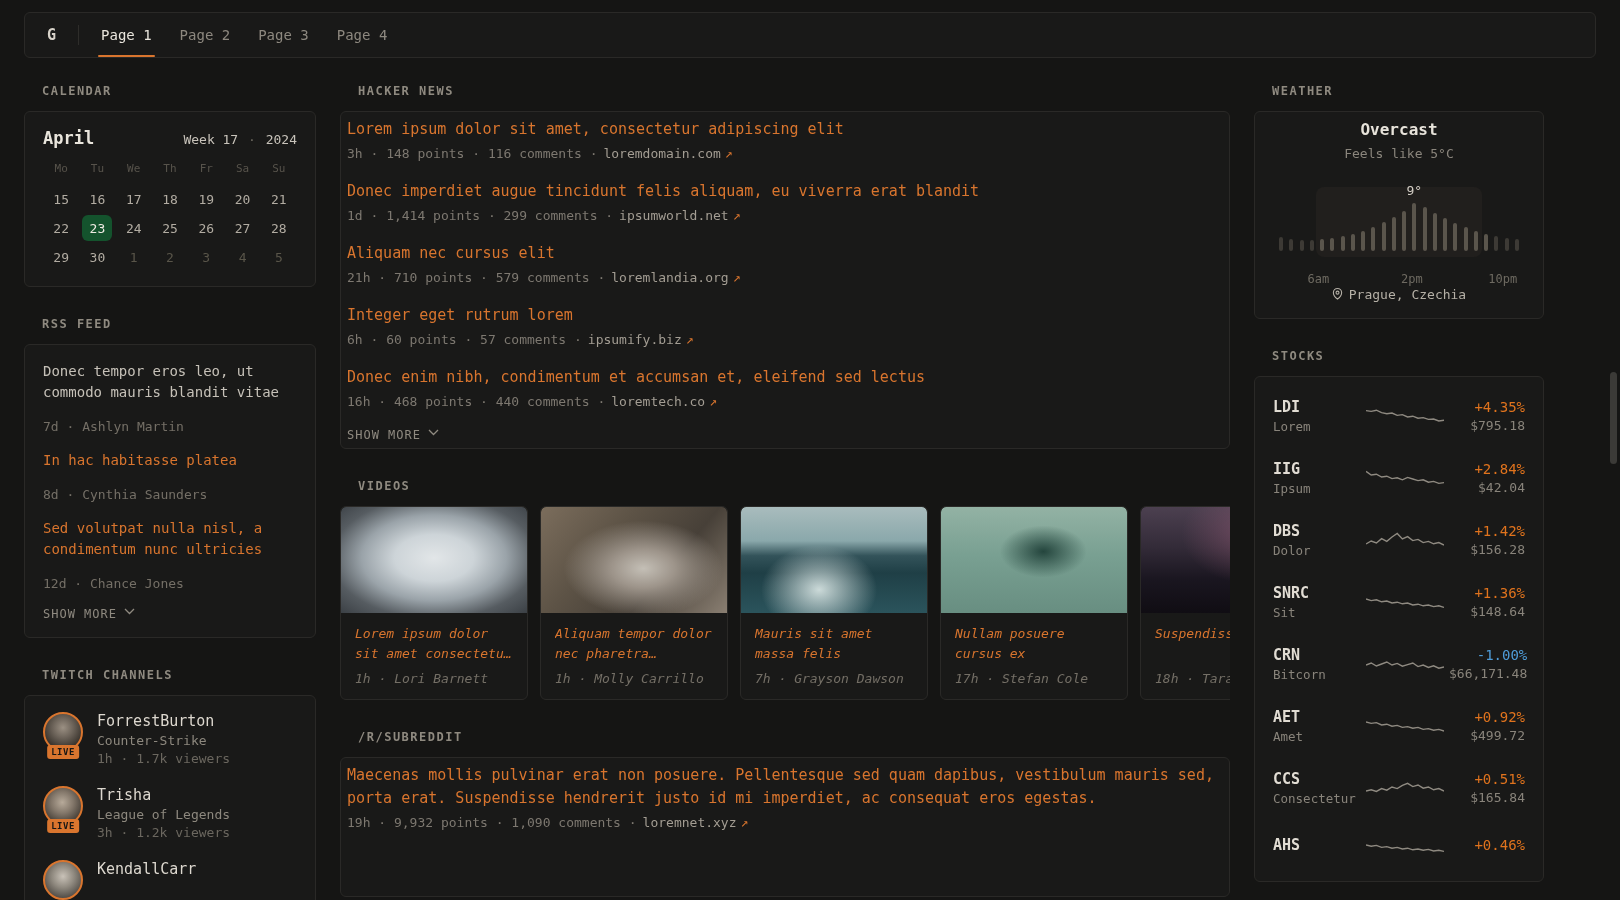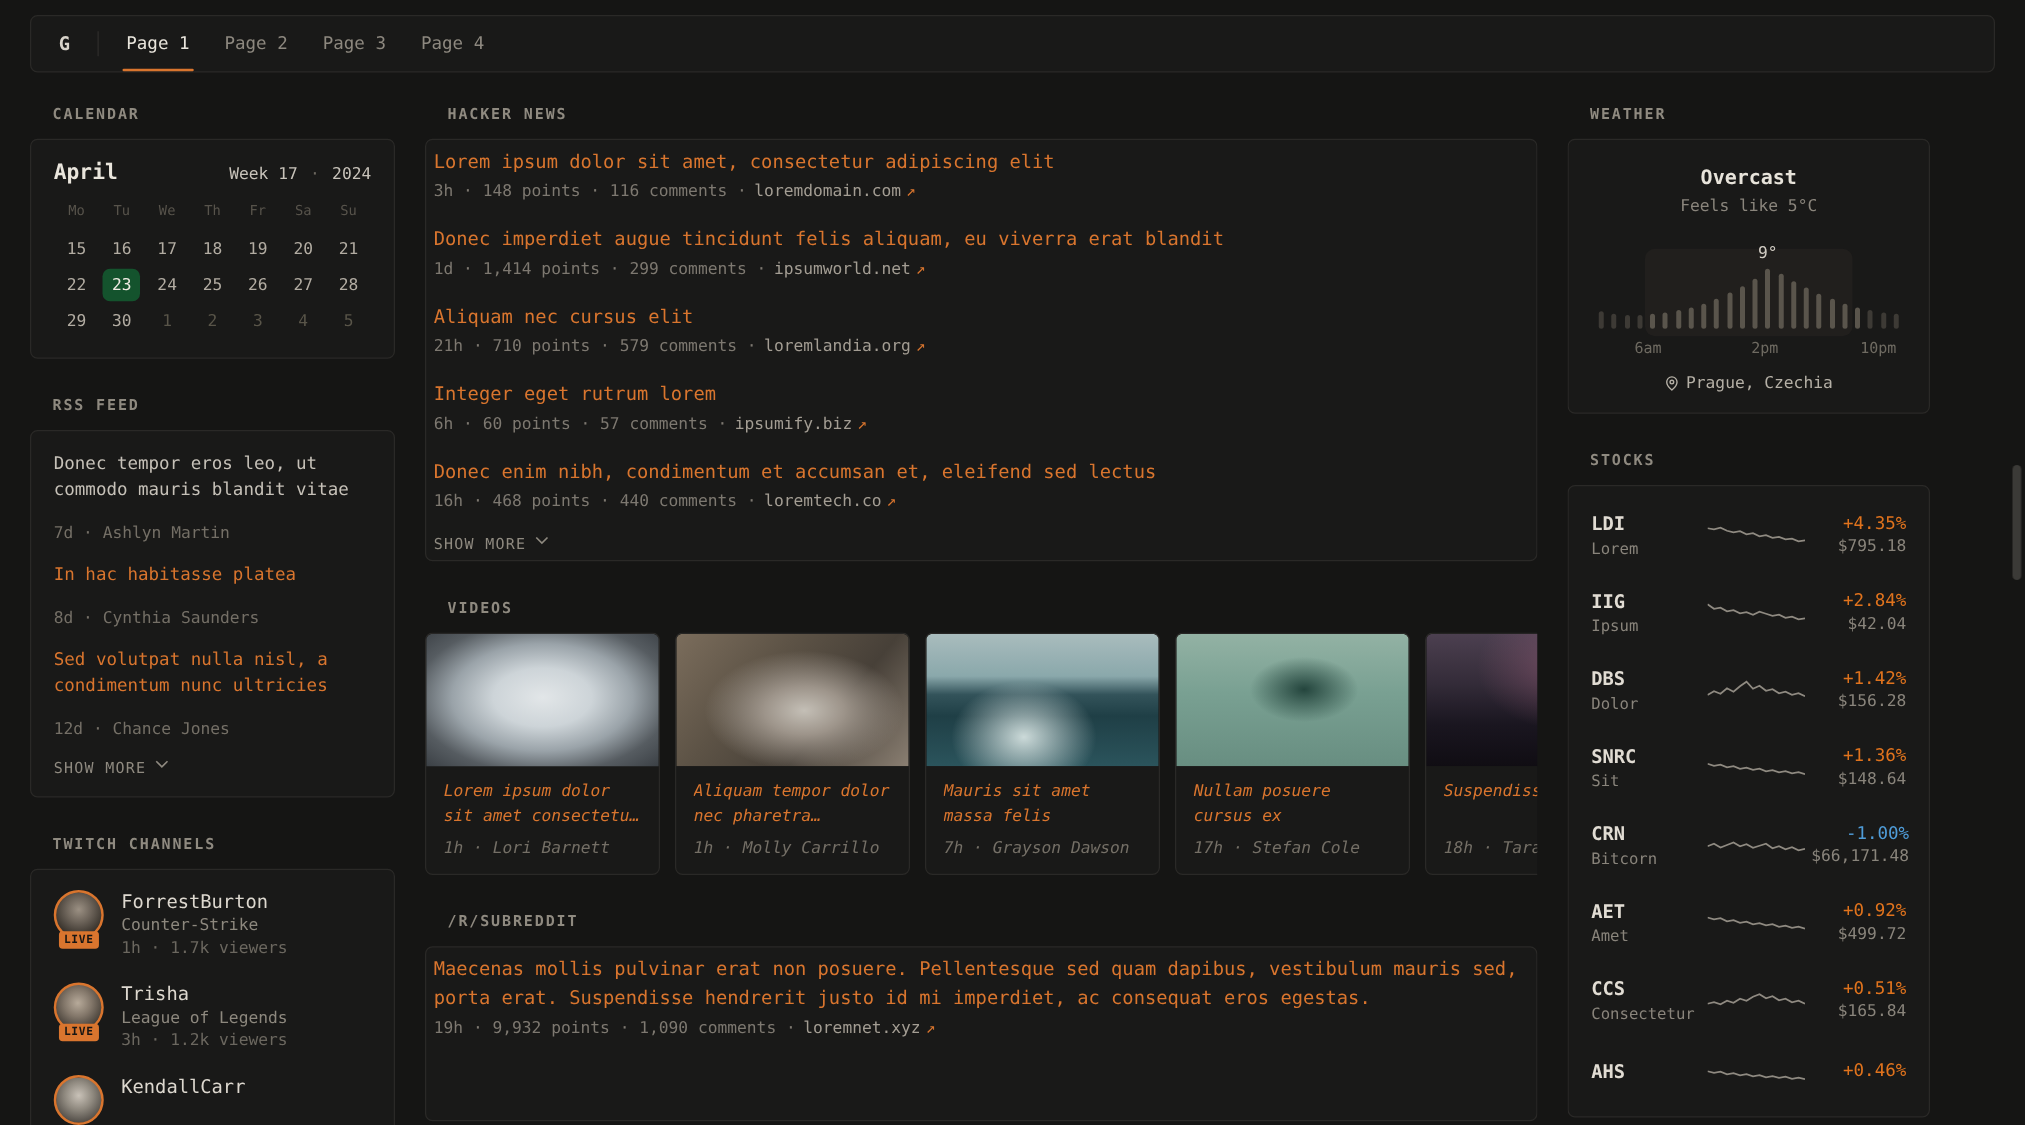--- a/index.html
+++ b/index.html
@@ -120,32 +120,32 @@
   .thumb-towers { background: radial-gradient(ellipse at 50% 48%, #e2e6e8 0%, #cdd4d8 30%, #9aa3a9 55%, #565c61 78%, #3b4045 100%); }
   .thumb-camera { background: radial-gradient(ellipse at 55% 58%, #c4bfb6 0%, #9d948a 22%, rgba(157,148,138,0) 55%), linear-gradient(130deg, #7b6d5c 0%, #5d5346 35%, #474038 65%, #8a7f72 100%); }
   .thumb-sea { background: radial-gradient(ellipse at 42% 78%, rgba(222,234,232,.9) 0%, rgba(222,234,232,0) 38%), linear-gradient(180deg, #a9bcbd 0%, #8aa8ab 32%, #33535a 46%, #1f3f46 62%, #2b545c 100%); }
   .thumb-canoe { background: radial-gradient(ellipse at 55% 42%, #24453d 0%, rgba(36,69,61,0) 30%), linear-gradient(180deg, #93b2a4 0%, #79a092 45%, #688e81 100%); }
   .thumb-dark { background: radial-gradient(ellipse at 60% 25%, rgba(173,104,134,.45) 0%, rgba(173,104,134,0) 45%), linear-gradient(180deg, #4c4050 0%, #332b38 38%, #1a1620 68%, #100d13 100%); }
   .vbody { padding: 11px 14px 13px; }
   .vtitle { font-size: 13px; line-height: 20px; color: #d9752e; height: 40px; overflow: hidden; }
   .vmeta { font-size: 13px; color: #746f66; margin-top: 7px; white-space: nowrap; }
 
   
-  .weather-card { text-align: center; padding: 20px 16px 16px; }
+  .weather-card { text-align: center; padding: 8px 16px 16px; }
   .w-cond { font-size: 16px; font-weight: 600; color: #e7e3da; }
   .w-feels { font-size: 13px; color: #8a857c; margin-top: 7px; }
   .wchart { position: relative; height: 72px; margin: 18px 6px 0; }
   .wday-highlight { position: absolute; top: 8px; bottom: -6px; background: #211f1d; border-radius: 8px; }
   .wbars { position: absolute; inset: 0; display: flex; align-items: flex-end; justify-content: space-between; padding: 0 2px; }
   .wbar { width: 4px; border-radius: 2px; background: #3d3a35; }
   .wbar.day { background: #5a554c; }
   .wpeak { position: absolute; transform: translateX(-50%); font-size: 13px; color: #d3cec5; }
   .wtimes { position: relative; height: 15px; margin-top: 8px; }
-  .wtime { position: absolute; transform: translateX(-50%); top: 0; font-size: 12px; color: #6e6a61; }
-  .wloc { margin-top: 13px; display: flex; justify-content: center; align-items: flex-end; gap: 6px; font-size: 13px; color: #b5b0a6; }
+  .wtime { position: absolute; transform: translateX(-50%); top: 13px; font-size: 12px; color: #6e6a61; }
+  .wloc { margin-top: 13px; display: flex; justify-content: center; align-items: flex-start; gap: 6px; font-size: 13px; color: #b5b0a6; }
 
   
   .stocks-card { padding: 8px 18px; }
   .stock-row { display: flex; align-items: center; gap: 5px; padding: 13px 0; cursor: pointer; }
   .stock-id { width: 88px; flex: none; }
   .sym { font-size: 15px; font-weight: 700; color: #e1dcd3; }
   .sname { font-size: 12.5px; color: #89847b; margin-top: 3px; white-space: nowrap; overflow: hidden; }
   .spark { flex: none; }
   .stock-val { flex: 1; text-align: right; }
   .chg { font-size: 14px; }

